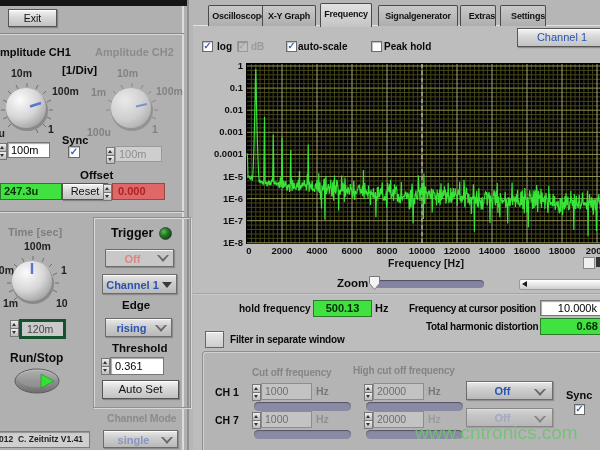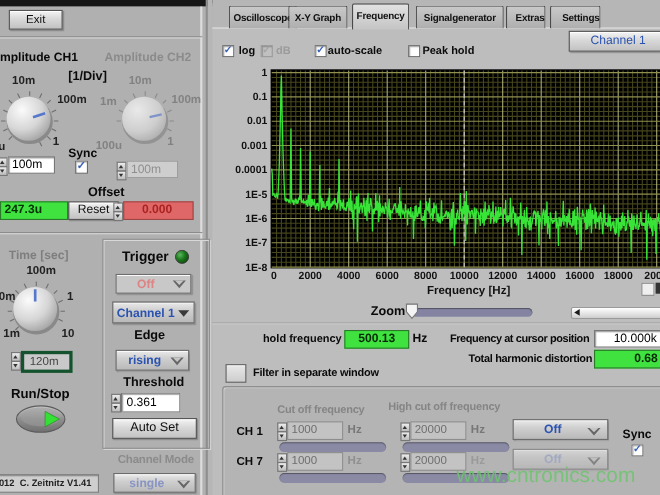--- a/index.html
+++ b/index.html
@@ -119,21 +119,21 @@
 
 <div class="ab spn spnu" style="left:106px;top:147px"></div>
 <div class="ab spn spnd" style="left:106px;top:155px"></div>
 <div class="ab" style="left:115px;top:146px;width:42px;height:14px;font-size:11px;line-height:14px;padding-left:3px;background:#cecece;border:1px solid #9a9a9a;color:#8f8f8f">100m</div>
 
 <div class="ab b" style="left:80px;top:169px;font-size:11.5px;color:#0a0a0a">Offset</div>
 <div class="ab" style="left:0px;top:183px;width:57px;height:15px;background:#3fe23f;border:1px solid #2a7a2a;color:#063006;font-weight:bold;font-size:11px;line-height:15px;padding-left:3px">247.3u</div>
 <div class="ab btn" style="left:62px;top:183px;width:44px;height:15px;font-size:11px;line-height:15px">Reset</div>
 <div class="ab spn spnu" style="left:103px;top:184px"></div>
 <div class="ab spn spnd" style="left:103px;top:192px"></div>
-<div class="ab" style="left:112px;top:183px;width:46px;height:15px;background:#e06767;border:1px solid #9d4444;color:#a22;font-weight:bold;font-size:11px;line-height:15px;padding-left:16px">0.000</div>
+<div class="ab" style="left:112px;top:183px;width:46px;height:15px;background:#e06767;border:1px solid #9d4444;color:#a22;font-weight:bold;font-size:11px;line-height:15px;padding-left:5px">0.000</div>
 
 <div class="ab" style="left:0;top:211px;width:184px;height:1px;background:#888"></div>
 <div class="ab" style="left:0;top:212px;width:184px;height:1px;background:#d8d8d8"></div>
 
 <div class="ab b" style="left:8px;top:226px;font-size:11px;color:#7e7e7e">Time [sec]</div>
 <div class="ab b" style="left:24px;top:240px;font-size:10.5px;color:#222">100m</div>
 <div class="ab b" style="left:-7px;top:264px;font-size:10.5px;color:#222">10m</div>
 <div class="ab b" style="left:61px;top:264px;font-size:10.5px;color:#222">1</div>
 <div class="ab b" style="left:3px;top:297px;font-size:10.5px;color:#222">1m</div>
 <div class="ab b" style="left:56px;top:297px;font-size:10.5px;color:#222">10</div>

